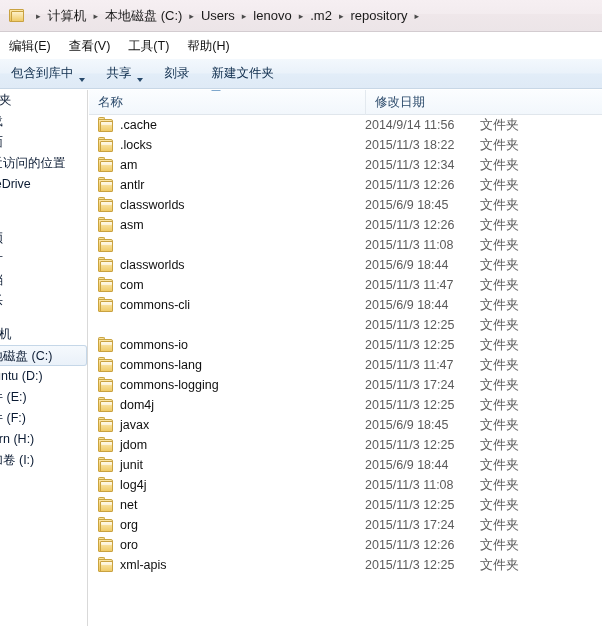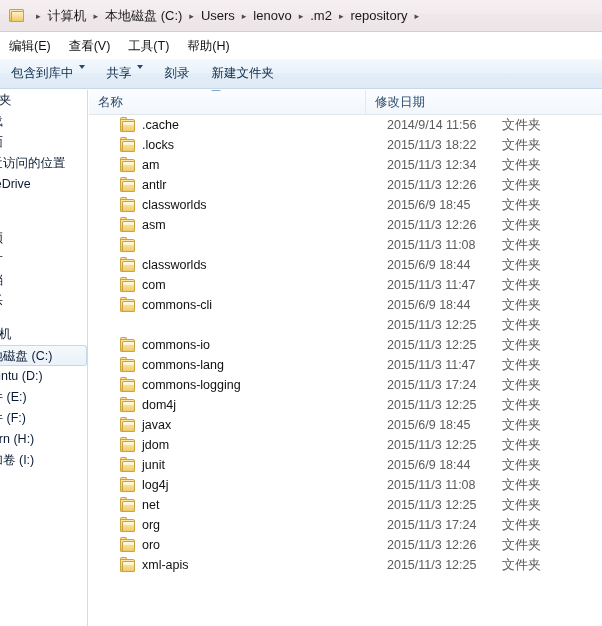--- a/index.html
+++ b/index.html
@@ -85,21 +85,21 @@
     left: 0; top: 59px;
     width: 602px; height: 30px;
     background: linear-gradient(to bottom, #f3f8fd 0%, #eaf2fa 48%, #e2edf8 52%, #dfeaf6 100%);
     border-bottom: 1px solid #c8d7e6;
     display: flex;
     align-items: center;
     box-sizing: border-box;
   }
   .tb-btn {
     display: flex;
-    align-items: flex-start;
+    align-items: flex-end;
     gap: 5px;
     font-size: 12.5px;
     color: #0b2a4a;
     padding: 4px 10px;
     border: 1px solid transparent;
     border-radius: 3px;
     white-space: nowrap;
     cursor: default;
   }
   .tb-caret {
@@ -184,21 +184,21 @@
   .sort-arrow {
     position: absolute;
     left: 122px;
     top: -4px;
     width: 0; height: 0;
     border-left: 5px solid transparent;
     border-right: 5px solid transparent;
     border-bottom: 5px solid #7fa8cd;
   }
 
-  .rows { position: relative; padding-left: 22px; }
+  .rows { position: relative; }
   .row {
     position: relative;
     height: 20px;
     display: flex;
     align-items: center;
     cursor: default;
   }
   .cell-name {
     position: absolute;
     left: 9px;

